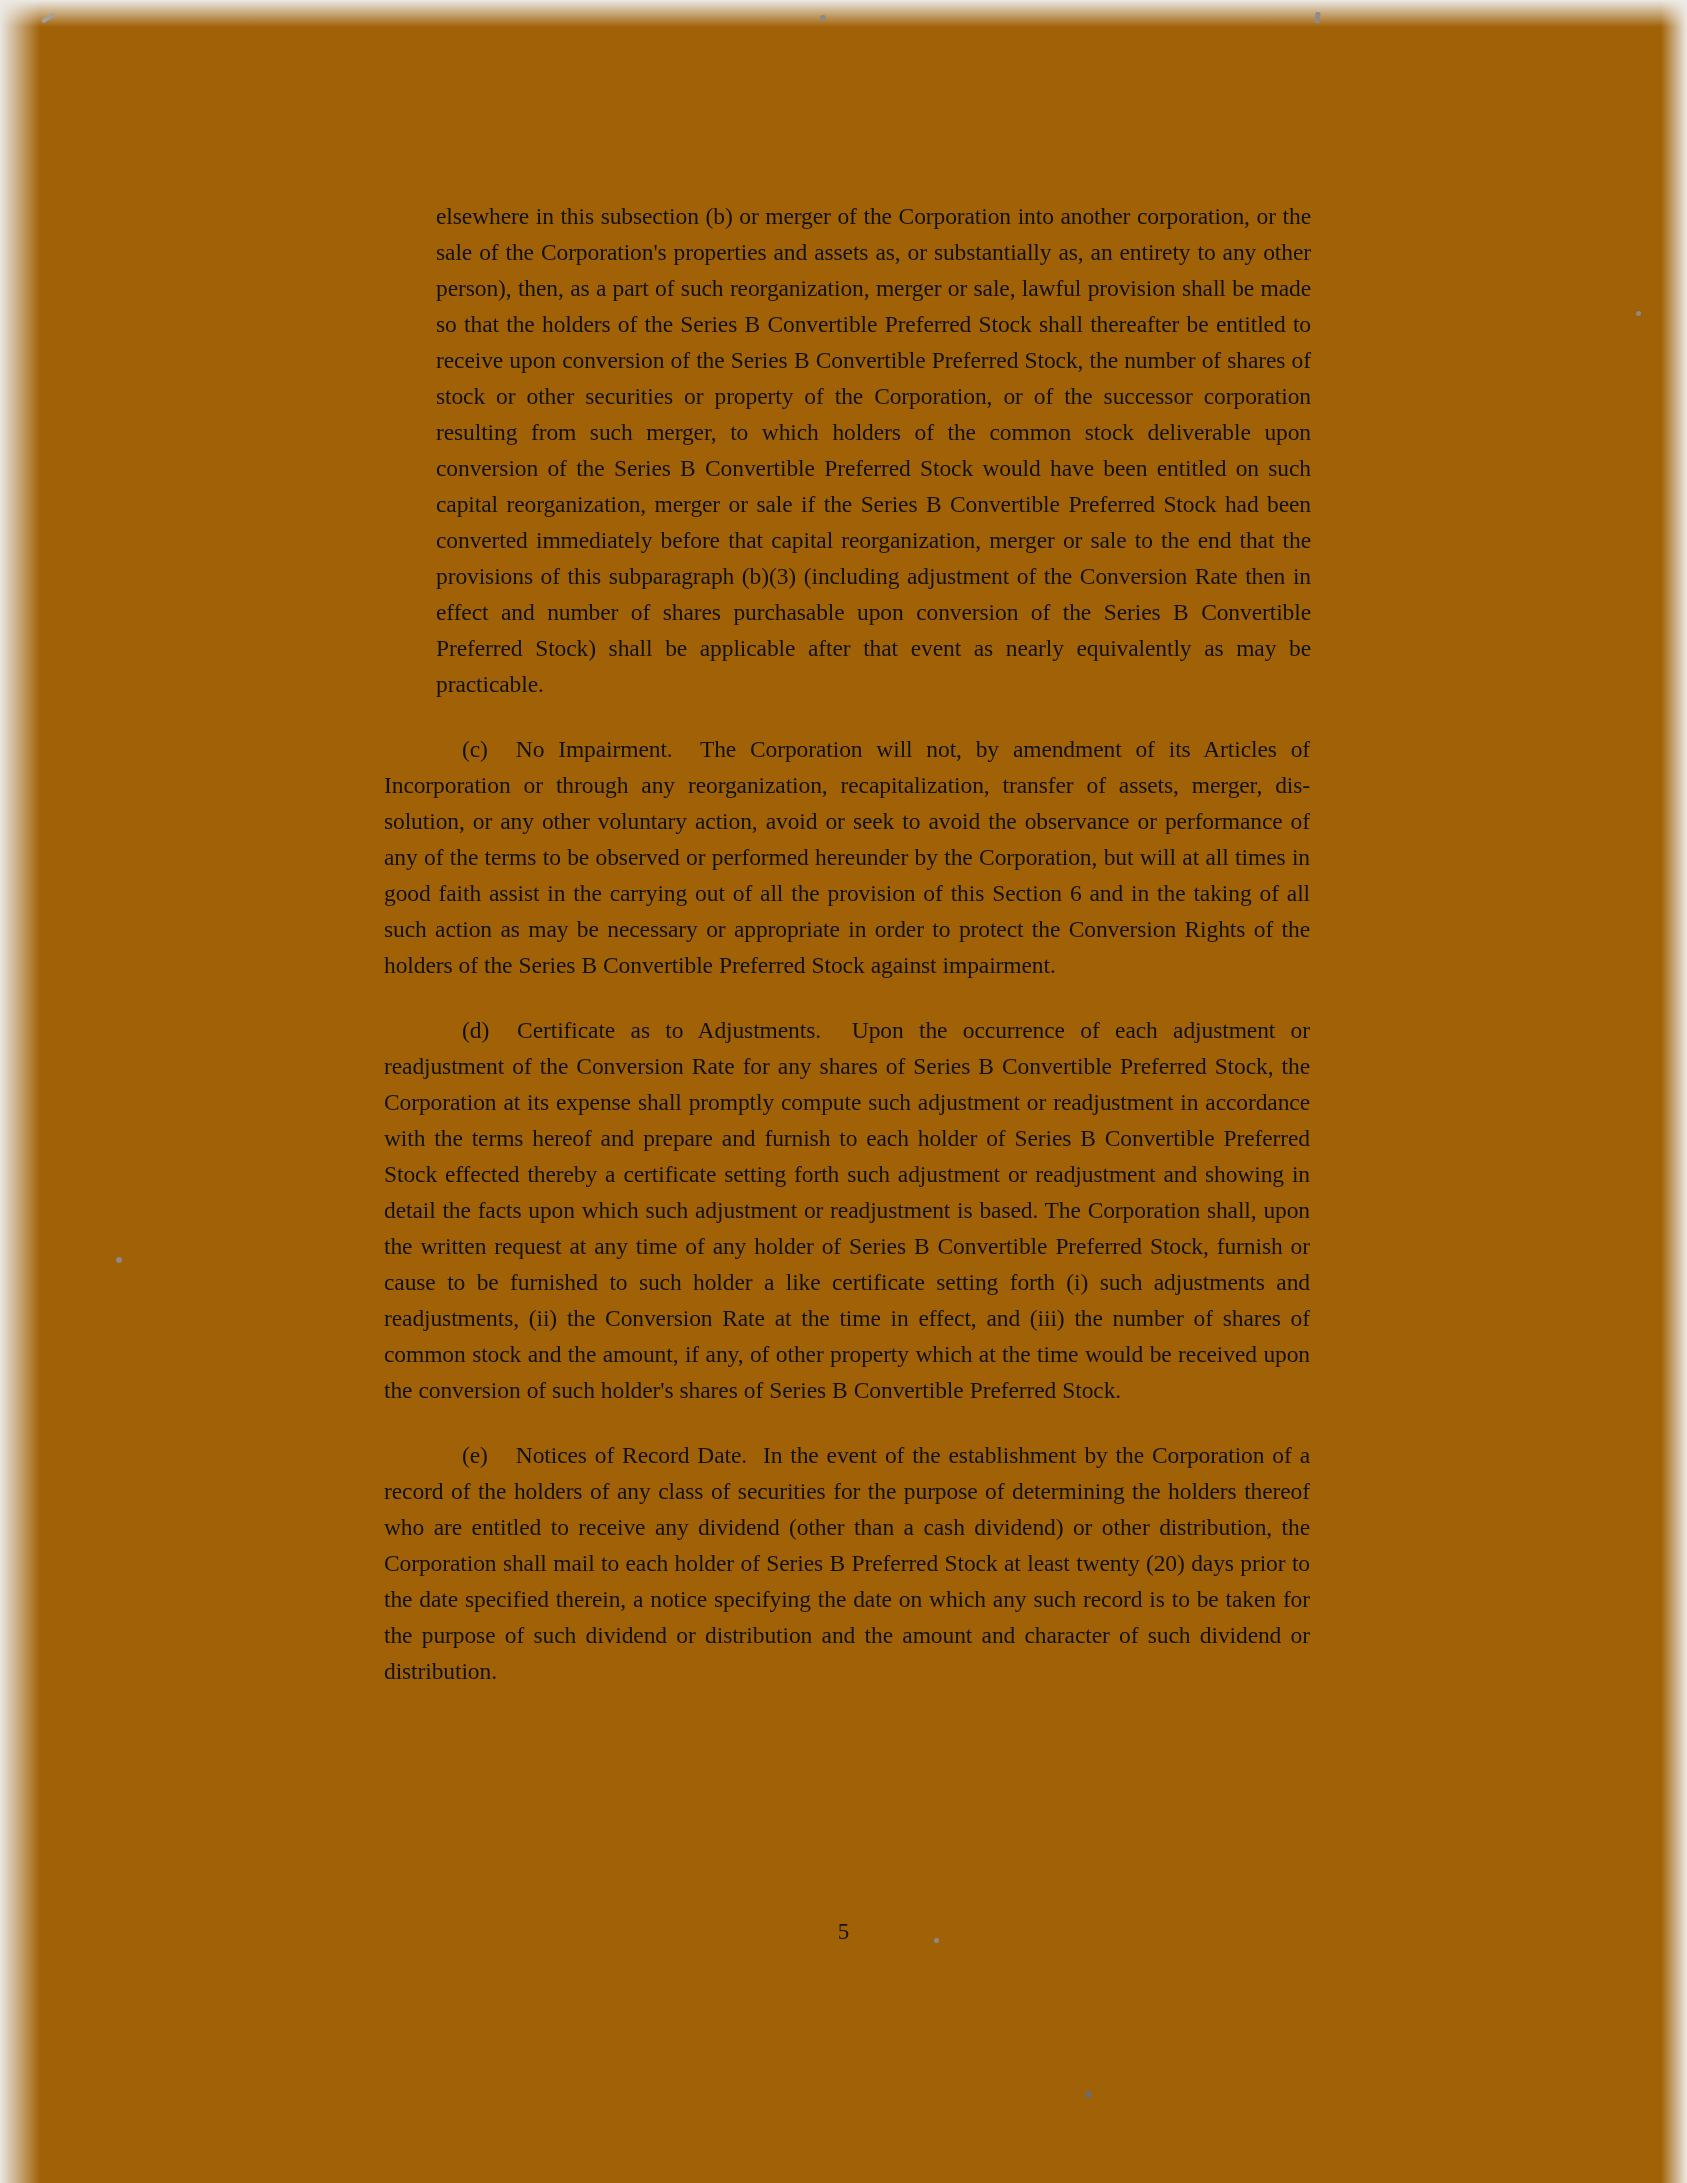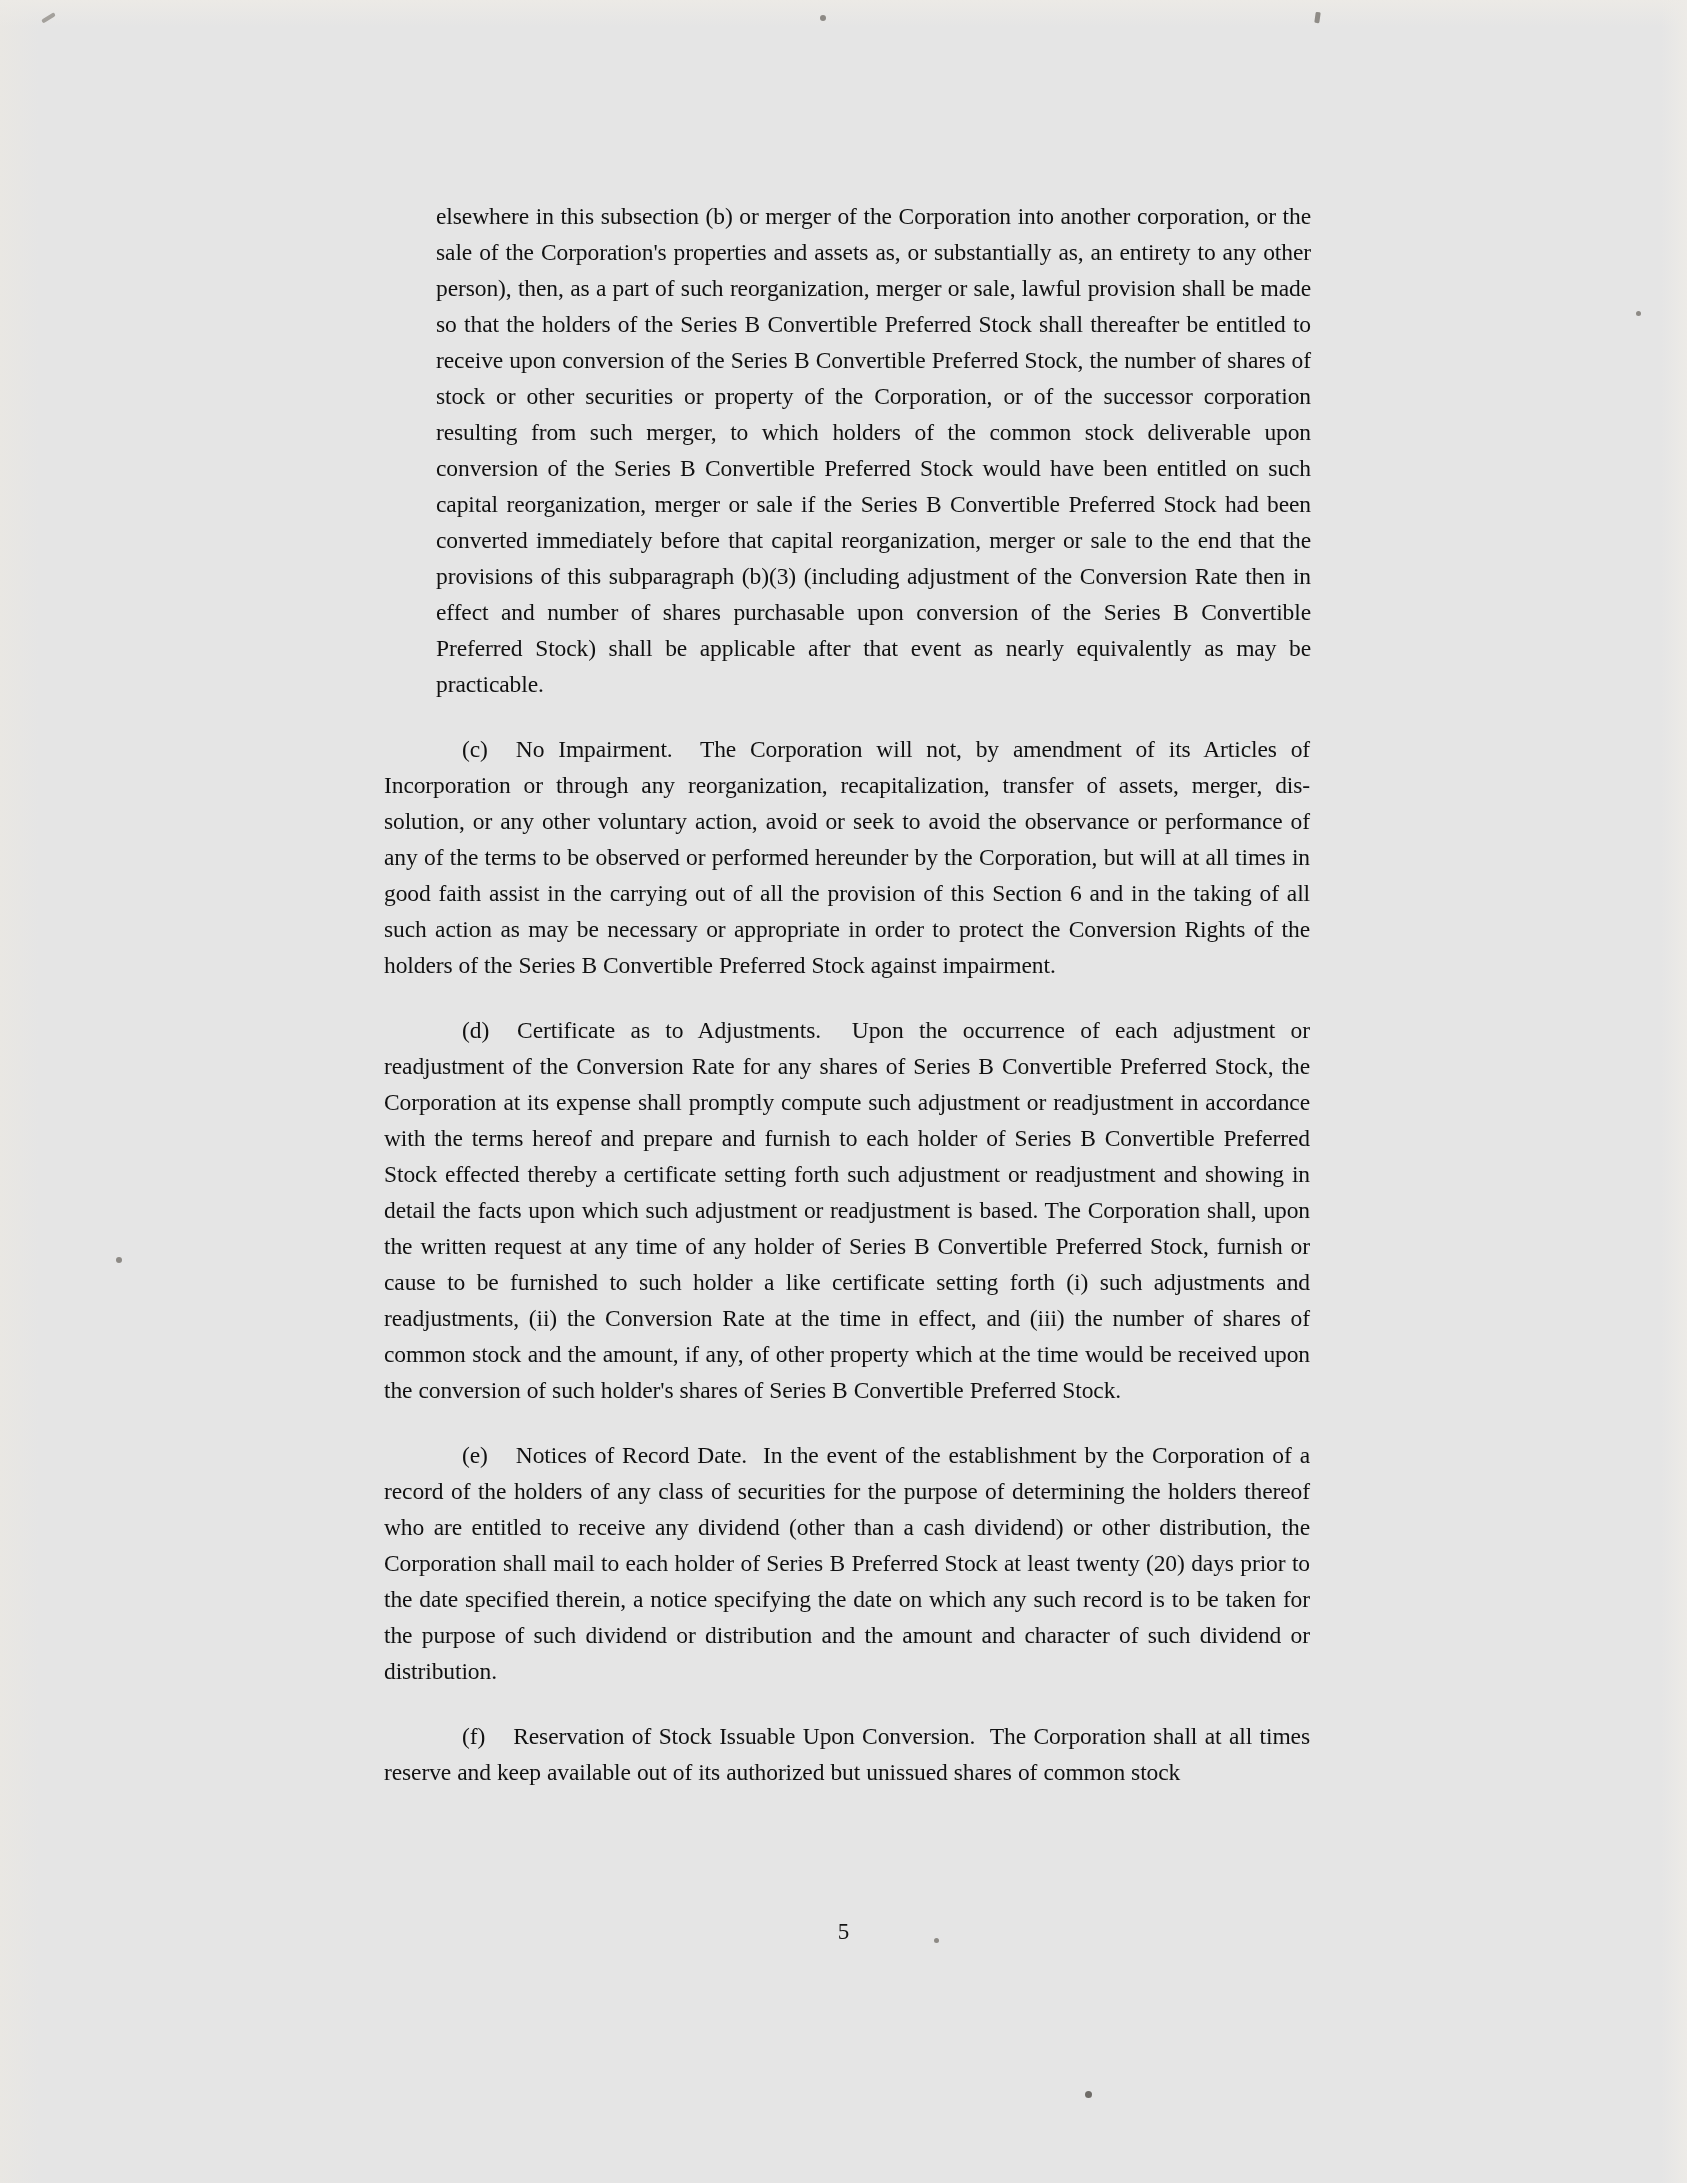--- a/index.html
+++ b/index.html
@@ -14,21 +14,21 @@
     color: #111111;
     position: relative;
     overflow: hidden;
   }
   .page {
     position: absolute;
     left: 0;
     top: 0;
     width: 1687px;
     height: 2183px;
-    background: #e5e5e5;
+    background: #a16207;
   }
   
   .scan-edge-left {
     position: absolute;
     left: 0; top: 0;
     width: 40px; height: 2183px;
     background: linear-gradient(to right, #e9e7e3 0%, rgba(251,250,248,0) 100%);
     pointer-events: none;
   }
   .scan-edge-top {
@@ -142,22 +142,19 @@
     </p>
 
     <p class="para">
       <span class="indent"></span><span>(d)</span><span class="labelgap"></span><span>Certificate as to Adjustments.</span>&nbsp; <span>Upon the occurrence of each adjustment or readjustment of the Conversion Rate for any shares of Series B Convertible Preferred Stock, the Corporation at its expense shall promptly compute such adjustment or readjustment in accordance with the terms hereof and prepare and furnish to each holder of Series B Convertible Preferred Stock effected thereby a certificate setting forth such adjustment or readjustment and showing in detail the facts upon which  such adjustment or readjustment is based.  The Corporation shall, upon the written request at any time of any holder of Series B Convertible Preferred Stock, furnish or cause to be furnished to such holder a like certificate setting forth (i) such adjustments and readjustments, (ii) the Conversion Rate at the time in effect, and (iii) the number of shares of common stock and the amount, if any, of other property which at the time would be received upon the conversion of such holder's shares of Series B Convertible Preferred Stock.</span>
     </p>
 
     <p class="para">
       <span class="indent"></span><span>(e)</span><span class="labelgap"></span><span>Notices of Record Date.</span>&nbsp; <span>In the event of the establishment by the Corporation of a record of the holders of any class of securities for the purpose of determining the holders thereof who are entitled to receive any dividend (other than a cash dividend) or other distribution, the Corporation shall mail to each holder of Series B Preferred Stock at least twenty (20) days prior to the date specified therein, a notice specifying the date on which any such record is to be taken for the purpose of such dividend or distribution and the amount and character of such dividend or distribution.</span>
     </p>
 
-    <p class="para">
-      <span class="indent"></span><span>(f)</span><span class="labelgap"></span><span>Reservation of Stock Issuable Upon Conversion.</span>&nbsp; <span>The Corporation shall at all times reserve and keep available out of its authorized but unissued shares of common stock</span>
-    </p>
 
   </div>
 
   <div class="page-number">5</div>
 
 </div>
 
 
 </body></html>

